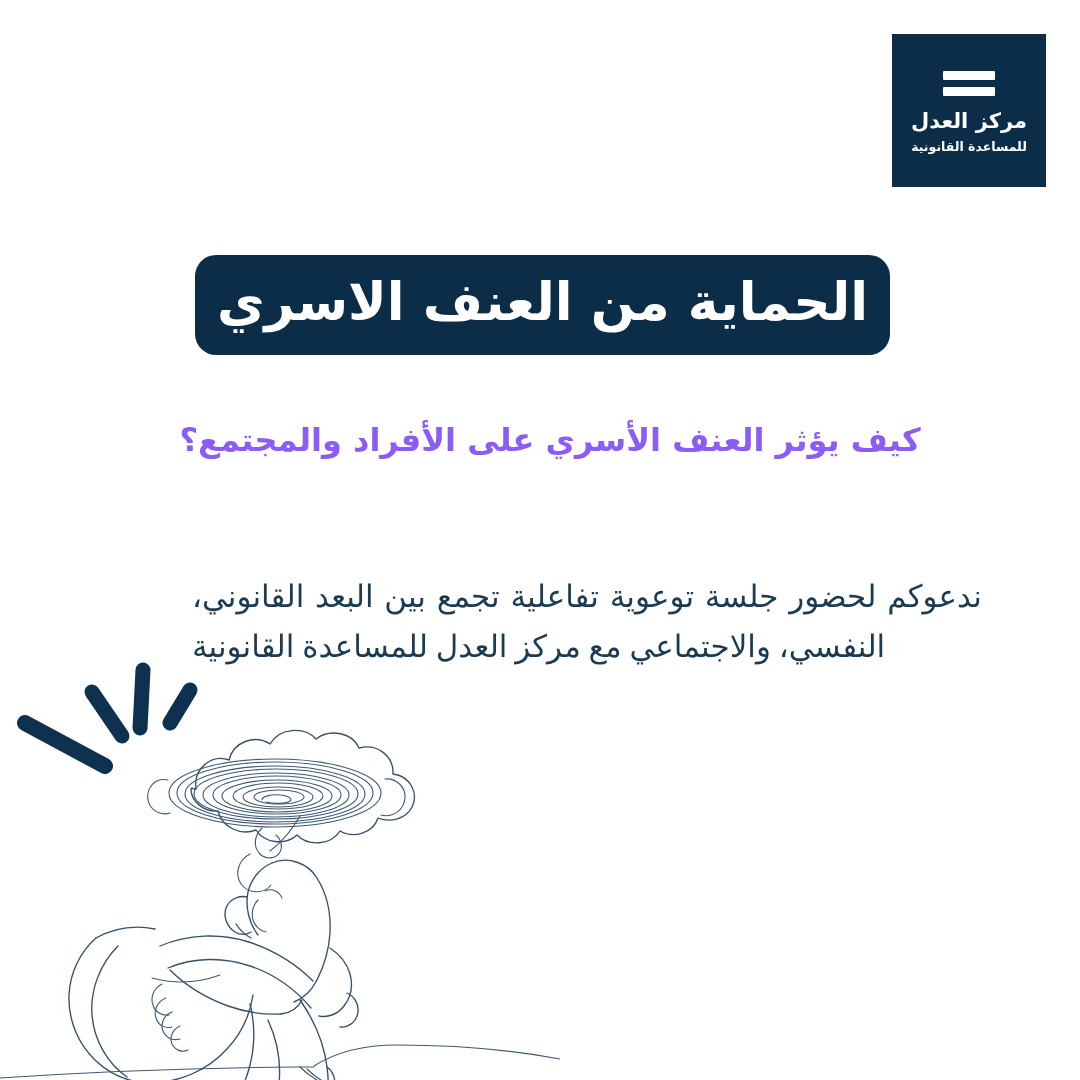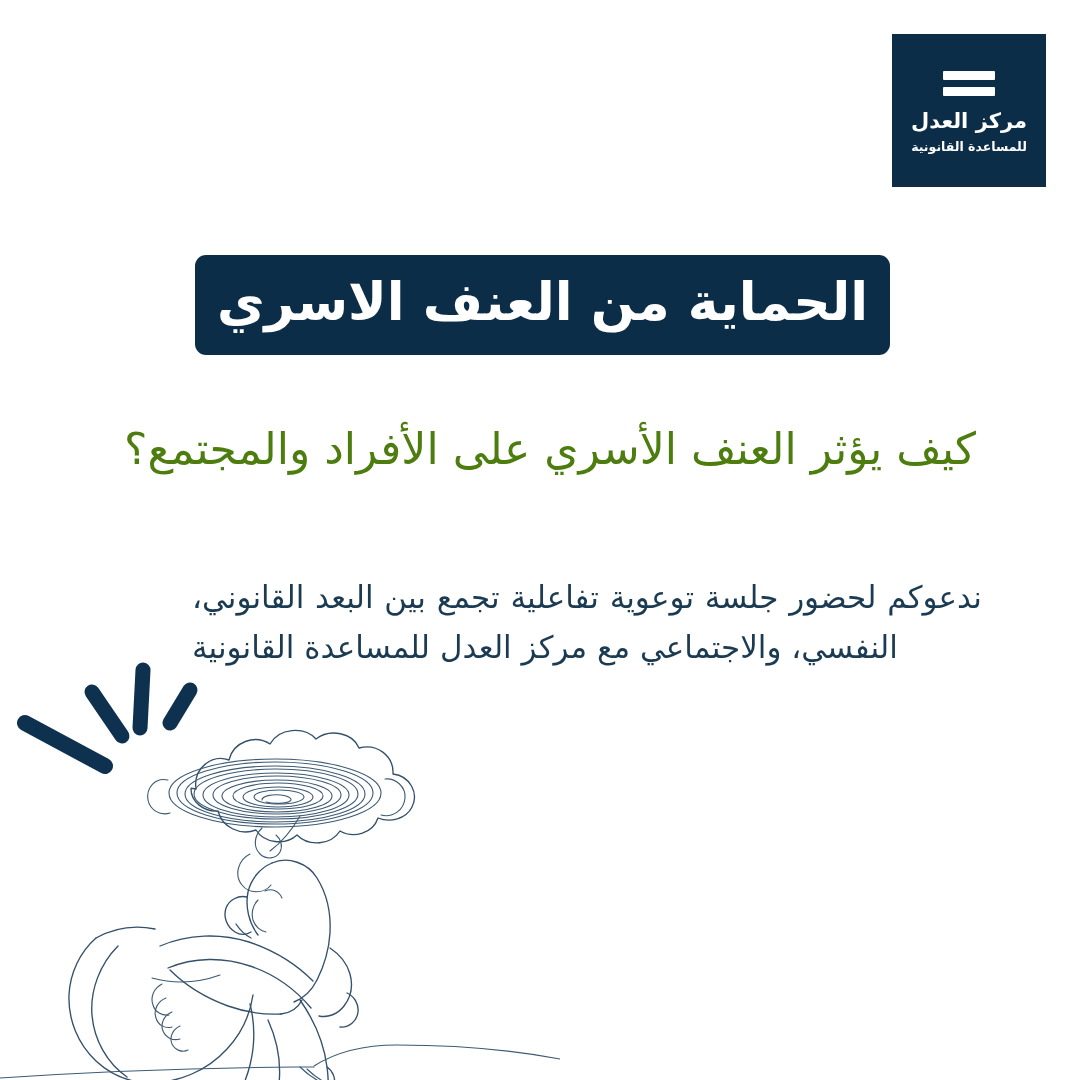--- a/index.html
+++ b/index.html
@@ -72,21 +72,21 @@
   }
 
   
   #title-banner {
     position: absolute;
     left: 195px;
     top: 255px;
     width: 695px;
     height: 100px;
     background: #0c2d47;
-    border-radius: 11px;
+    border-radius: 21px;
     display: flex;
     align-items: center;
     justify-content: center;
   }
   #title-text {
     color: #ffffff;
     font-size: 52px;
     font-weight: 700;
     line-height: 1;
     letter-spacing: 0px;
@@ -94,40 +94,41 @@
     padding-bottom: 6px;
   }
 
   
   #questions {
     position: absolute;
     left: 120px;
     top: 418px;
     width: 860px;
     text-align: center;
-    color: #4d7c0f;
-    font-size: 44px;
+    color: #8b5cf6;
+    font-size: 32px;
     line-height: 1.42;
-    font-weight: 400;
+    font-weight: 700;
   }
   #questions .q-line { display: block; white-space: nowrap; }
 
   
   #body-paragraph {
     position: absolute;
     right: 98px;
     top: 572px;
     width: 790px;
     text-align: justify;
     text-align-last: left;
     color: #1b3b52;
     font-size: 31px;
     line-height: 1.62;
     font-weight: 400;
     direction: rtl;
+    font-family: Liberation Serif, serif;
   }
 
   
   #illustration {
     position: absolute;
     left: 0;
     top: 648px;
     width: 560px;
     height: 432px;
     pointer-events: none;

